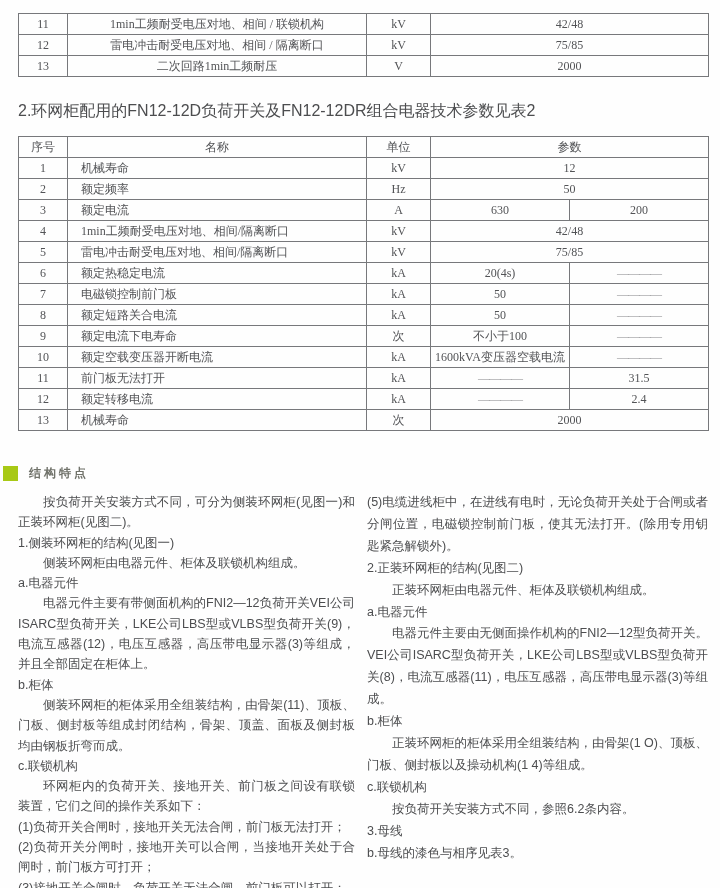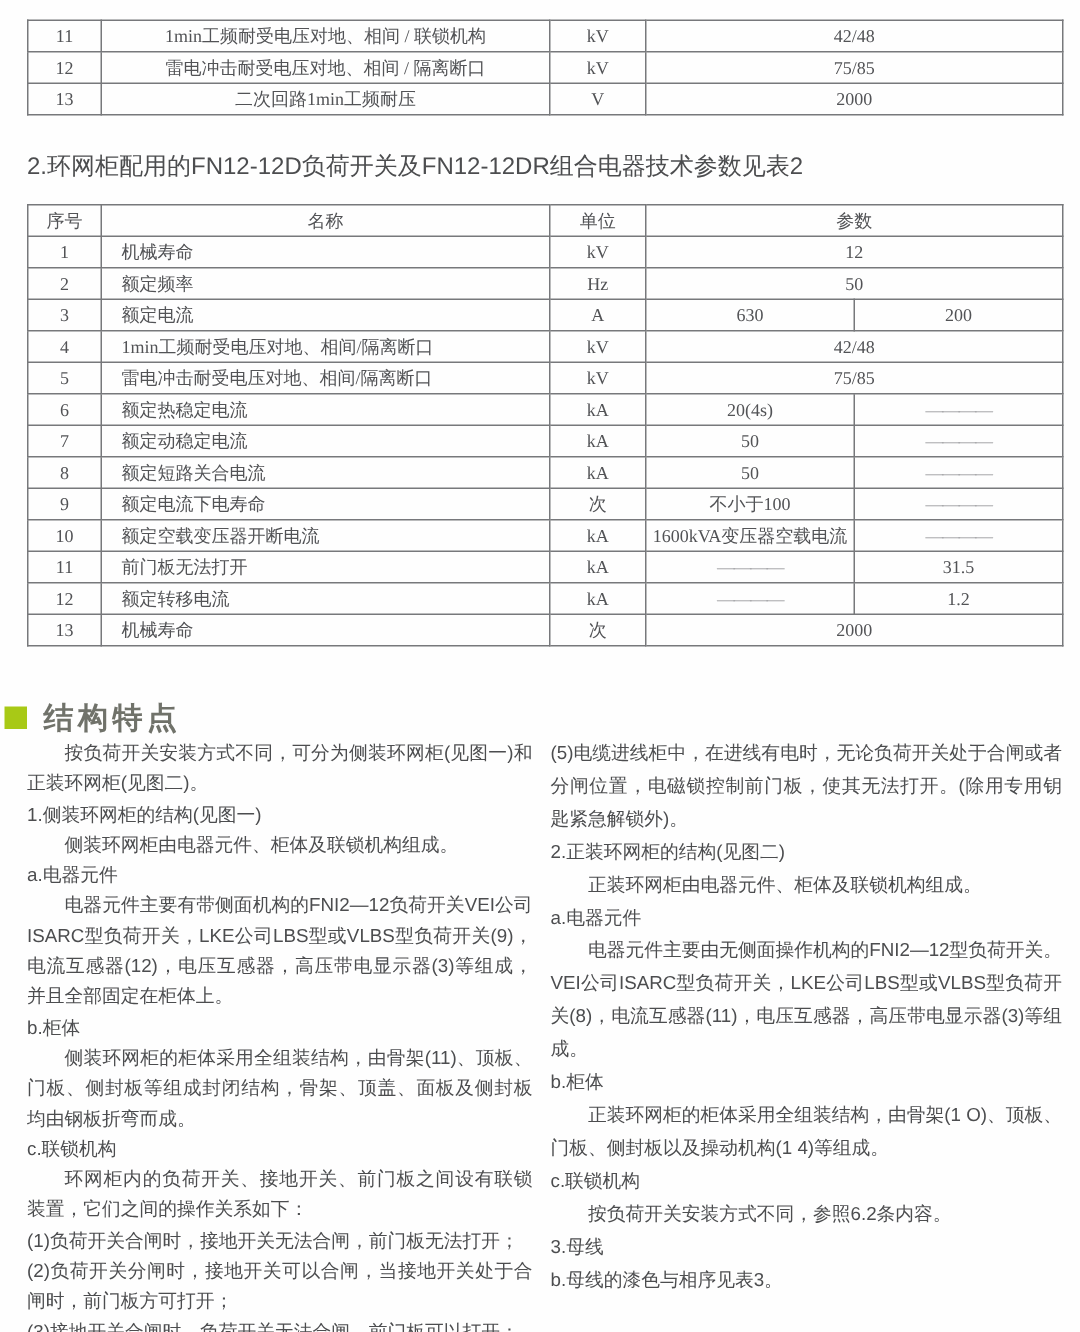--- a/index.html
+++ b/index.html
@@ -45,21 +45,21 @@
   }
 
   
   .section-header {
     position: absolute; left: 3px; top: 465px;
     display: flex; align-items: center;
   }
   .sq { width: 15px; height: 15px; background: #a8c916; display: inline-block; }
   .section-title {
     margin-left: 11px;
-    font-size: 20px; font-weight: bold;
+    font-size: 12px; font-weight: bold;
     color: #70726a; letter-spacing: 3px;
   }
 
   
   .col {
     position: absolute; top: 492px;
     font-size: 12.5px; text-align: justify;
     color: #4c4d4f;
   }
   .col p { margin: 0; }
@@ -152,21 +152,21 @@
       </tr>
       <tr>
         <td>6</td>
         <td class="name">额定热稳定电流</td>
         <td>kA</td>
         <td>20(4s)</td>
         <td class="dash">————</td>
       </tr>
       <tr>
         <td>7</td>
-        <td class="name">额定动稳定电流</td>
+        <td class="name">电磁锁控制前门板</td>
         <td>kA</td>
         <td>50</td>
         <td class="dash">————</td>
       </tr>
       <tr>
         <td>8</td>
         <td class="name">额定短路关合电流</td>
         <td>kA</td>
         <td>50</td>
         <td class="dash">————</td>
@@ -190,21 +190,21 @@
         <td class="name">前门板无法打开</td>
         <td>kA</td>
         <td class="dash">————</td>
         <td>31.5</td>
       </tr>
       <tr>
         <td>12</td>
         <td class="name">额定转移电流</td>
         <td>kA</td>
         <td class="dash">————</td>
-        <td>1.2</td>
+        <td>2.4</td>
       </tr>
       <tr>
         <td>13</td>
         <td class="name">机械寿命</td>
         <td>次</td>
         <td colspan="2">2000</td>
       </tr>
     </tbody>
   </table>
 

